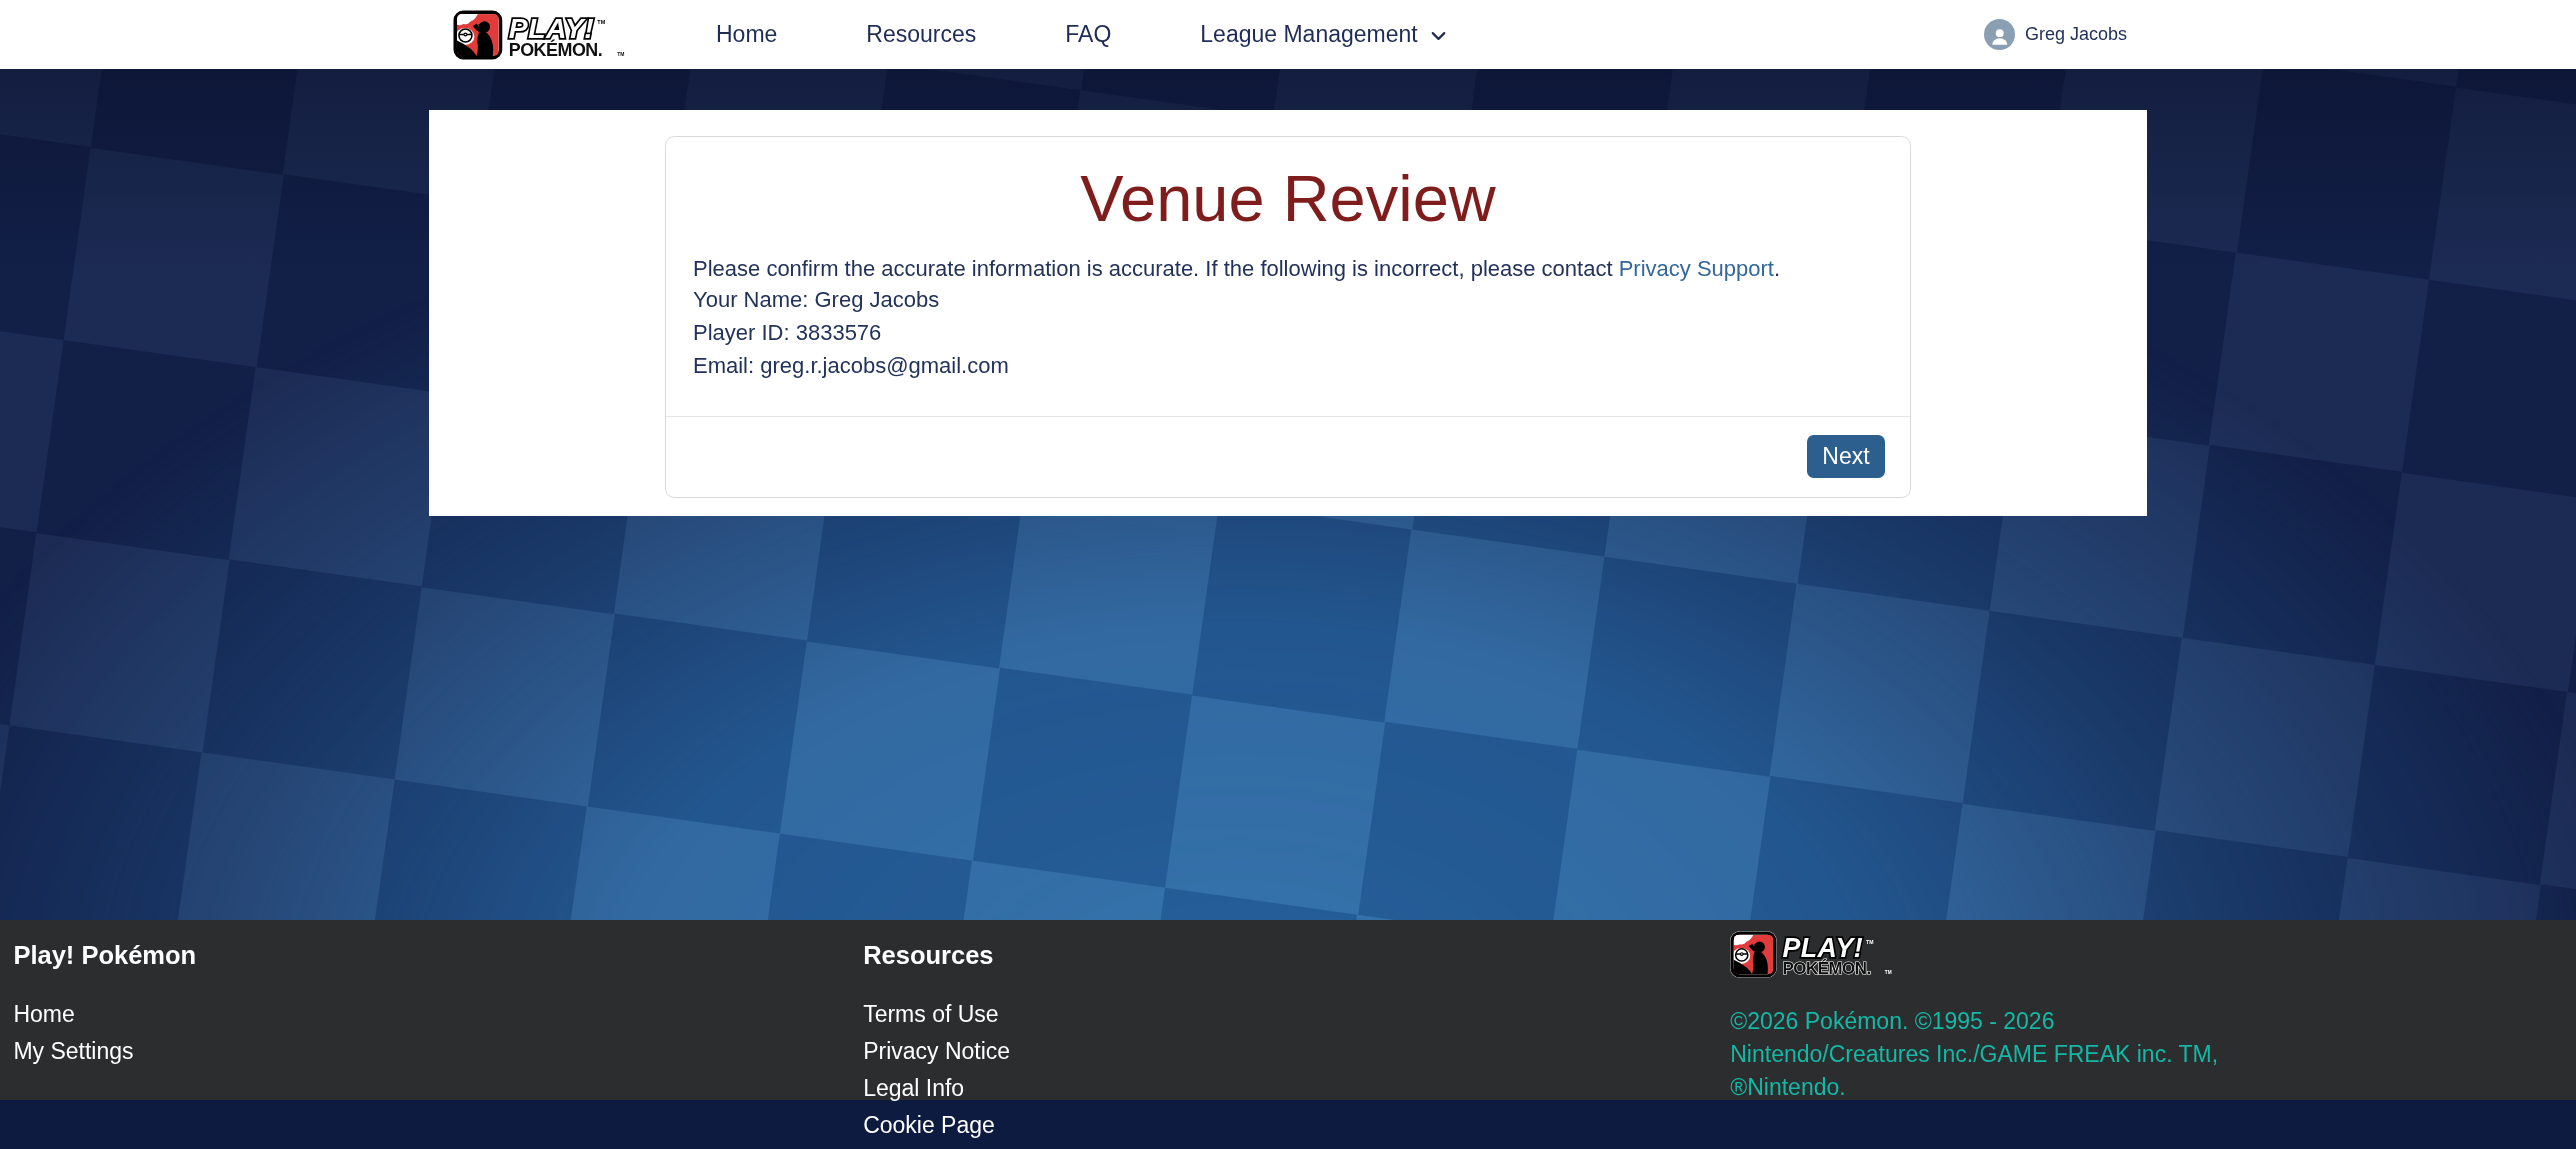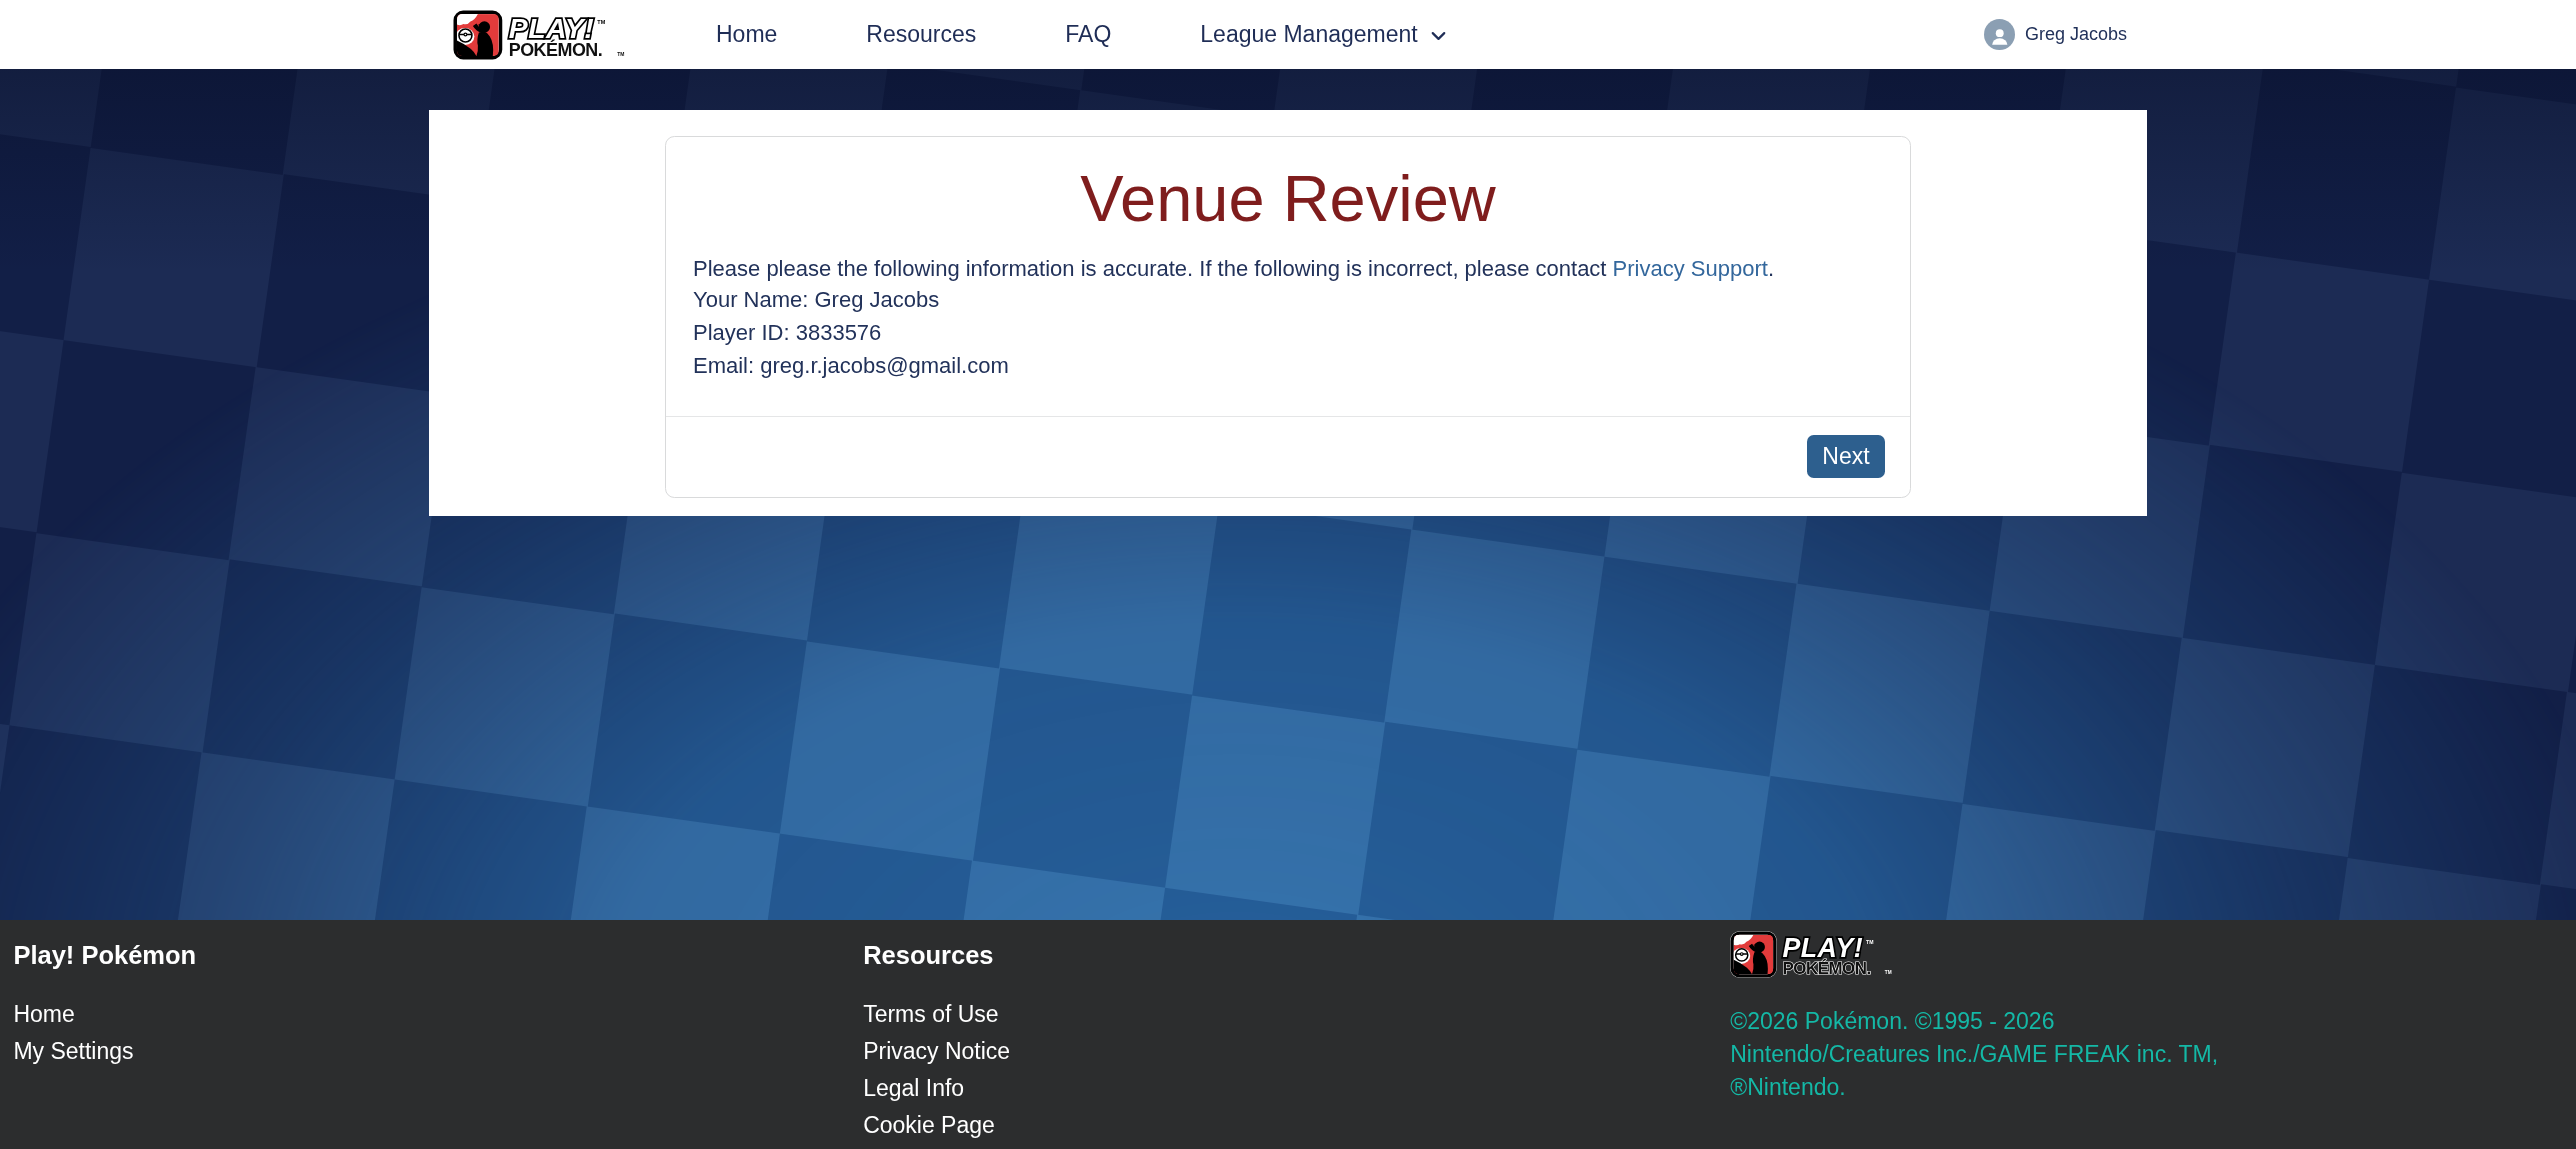--- a/index.html
+++ b/index.html
@@ -45,21 +45,21 @@
   .link-blue { color:#33679c; text-decoration:none; cursor:pointer; }
   .info-block { }
   .info-line { font-size:22px; line-height:33px; color:#22325a; }
   .card-divider { border-top:1.3px solid #e5e6e7; }
   .card-footer { height:80px; display:flex; align-items:center; justify-content:flex-end;
                  padding-right:25px; }
   .next-button { width:78px; height:43px; background:#2d5f8e; color:#ffffff; font-size:23px;
                  font-family:inherit; border:none; border-radius:6.7px; cursor:pointer; }
 
   
-  .footer { width:100%; height:229px; background:#2c2d2e; position:relative; z-index:5;
+  .footer { width:100%; height:180px; background:#2c2d2e; position:relative; z-index:5;
             display:grid; grid-template-columns:1fr 1fr 1fr; padding:0 13.4px; }
   .footer-col1, .footer-col2 { padding-top:20px; }
   .footer-col3 { padding-top:10.7px; padding-left:17.4px; }
   .footer-heading { color:#ffffff; font-size:25.5px; font-weight:700; line-height:31px; }
   .footer-links { list-style:none; margin-top:27px; }
   .footer-links li { line-height:33px; }
   .footer-link { color:#ffffff; font-size:23px; text-decoration:none; cursor:pointer; }
   .copyright { margin-top:27.5px; }
   .copyright-line { color:#14b8a6; font-size:23px; line-height:33px; }
 
@@ -131,21 +131,21 @@
   <div class="checker checker-dark"></div>
   <div class="glow-wrap">
     <div class="checker checker-light"></div>
   </div>
   <div class="vignette"></div>
 
   <div class="content-panel">
     <div class="card">
       <div class="card-body">
         <h1 class="page-title">Venue Review</h1>
-        <p class="intro-text"><span>Please please the following information is accurate. If the following is incorrect, please contact </span><a class="link-blue">Privacy Support</a><span>.</span></p>
+        <p class="intro-text"><span>Please confirm the accurate information is accurate. If the following is incorrect, please contact </span><a class="link-blue">Privacy Support</a><span>.</span></p>
         <div class="info-block">
           <div class="info-line">Your Name: Greg Jacobs</div>
           <div class="info-line">Player ID: 3833576</div>
           <div class="info-line">Email: greg.r.jacobs@gmail.com</div>
         </div>
       </div>
       <div class="card-divider"></div>
       <div class="card-footer">
         <button class="next-button">Next</button>
       </div>

